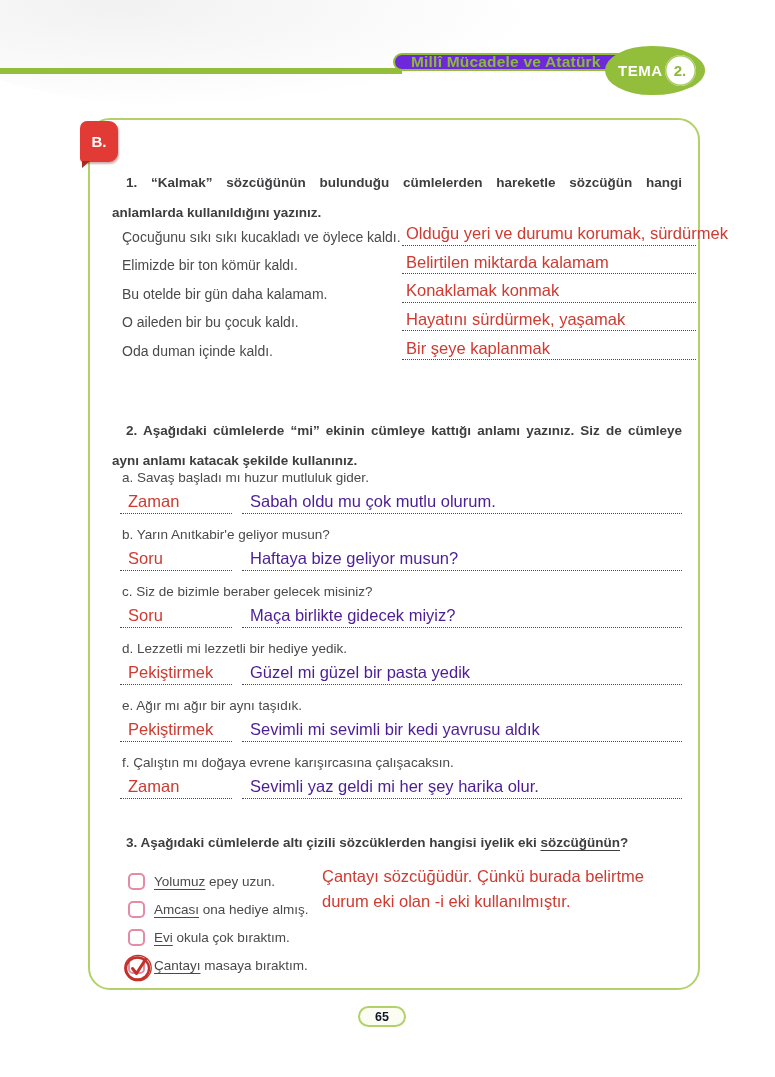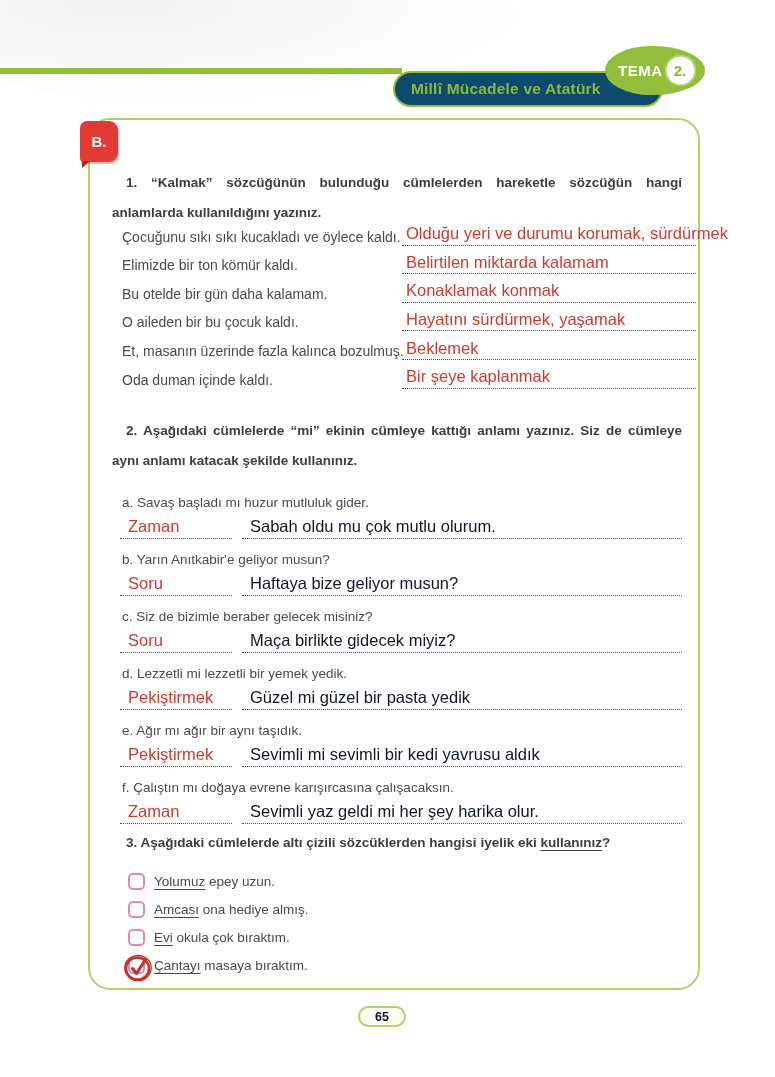--- a/index.html
+++ b/index.html
@@ -6,22 +6,22 @@
   html,body { width:775px; height:1077px; background:#ffffff; font-family:"Liberation Sans", sans-serif; }
   .page { position:relative; width:775px; height:1077px; background:#fff; overflow:hidden; }
 
   
   .corner-shade { position:absolute; left:-60px; top:-40px; width:600px; height:150px;
     background:radial-gradient(ellipse at 30% 30%, rgba(180,180,180,.18), rgba(255,255,255,0) 70%);
     border-radius:50%; }
 
   
   .top-rule { position:absolute; left:0; top:68px; width:402px; height:6px; background:#93be3c; }
-  .header-pill { position:absolute; left:393px; top:53px; width:270px; height:36px;
-    background:#0c4a6e; border:2.5px solid #93be3c; border-radius:19px; display:flex; align-items:center;margin-top:18px; }
+  .header-pill { position:absolute; left:393px; top:53px; width:270px; height:18px;
+    background:#6d28d9; border:2.5px solid #93be3c; border-radius:19px; display:flex; align-items:center; }
   .header-title { color:#8cb93a; font-weight:bold; font-size:15.5px; padding-left:16px; letter-spacing:.2px; white-space:nowrap; }
   .tema-blob { position:absolute; left:605px; top:46px; width:100px; height:49px; background:#93be3c;
     border-radius:46% 52% 52% 46% / 50% 50% 50% 50%; display:flex; align-items:center; justify-content:flex-start; }
   .tema-text { color:#fff; font-weight:bold; font-size:15px; margin-left:13px; letter-spacing:.5px; }
   .tema-circle { width:31px; height:31px; background:#fff; border-radius:50%; margin-left:2px;
     display:flex; align-items:center; justify-content:center; color:#8cb93a; font-weight:bold; font-size:15px;
     box-shadow: inset 0 0 0 1.5px #a9cc62; }
 
   
   .main-box { position:absolute; left:88px; top:118px; width:612px; height:872px;
@@ -37,27 +37,27 @@
     text-align:justify; line-height:2.2; text-indent:14px; }
 
   
   .q1-rows { position:absolute; left:30px; top:103px; width:576px; }
   .q1-row { position:relative; height:28.6px; }
   .q1-sent { position:absolute; left:2px; bottom:7px; font-size:14px; color:#4a4a4c; white-space:nowrap; }
   .q1-ans { position:absolute; left:282px; right:0; bottom:6px; border-bottom:1.6px dotted #4a4a4c;
     color:#cf3a31; font-size:16.5px; line-height:1.05; padding:0 0 2px 4px; white-space:nowrap; overflow:visible; }
 
   
-  .q2-items { position:absolute; left:30px; top:372px; width:562px; }
+  .q2-items { position:absolute; left:30px; top:347px; width:562px; }
   .q2-item { position:relative; height:57px; }
   .q2-sent { position:absolute; top:3px; left:2px; font-size:13.5px; color:#4a4a4c; white-space:nowrap; }
   .q2-label { position:absolute; top:26px; left:0; width:112px; border-bottom:1.6px dotted #4a4a4c;
     color:#cf3a31; font-size:16.5px; padding:0 0 3px 8px; line-height:1.05; }
   .q2-ans { position:absolute; top:26px; left:122px; right:0; border-bottom:1.6px dotted #4a4a4c;
-    color:#0f172a; font-size:16.5px; padding:0 0 3px 8px; line-height:1.05; white-space:nowrap; }
+    color:#4c1d95; font-size:16.5px; padding:0 0 3px 8px; line-height:1.05; white-space:nowrap; }
 
   
   .uline { text-decoration:underline; text-underline-offset:3px; }
   .q3-options { position:absolute; left:38px; top:747px; }
   .q3-option { display:flex; align-items:center; height:28px;text-align:center; }
   .checkbox { position:relative; width:17px; height:17px; border:2px solid #e58ba6; border-radius:5px;
     margin-right:9px; background:#fff; flex:none; }
   .checkmark-svg { position:absolute; left:-7px; top:-6px; width:31px; height:30px; }
   .opt-text { font-size:13.5px; color:#4a4a4c; white-space:nowrap; }
   .q3-note { position:absolute; left:232px; top:744px; width:345px; color:#cf3a31; font-size:16.5px; line-height:1.5; }
@@ -97,24 +97,20 @@
       </div>
       <div class="q1-row">
         <span class="q1-sent">Bu otelde bir gün daha kalamam.</span>
         <span class="q1-ans">Konaklamak konmak</span>
       </div>
       <div class="q1-row">
         <span class="q1-sent">O aileden bir bu çocuk kaldı.</span>
         <span class="q1-ans">Hayatını sürdürmek, yaşamak</span>
       </div>
       <div class="q1-row">
-        <span class="q1-sent">Et, masanın üzerinde fazla kalınca bozulmuş.</span>
-        <span class="q1-ans">Beklemek</span>
-      </div>
-      <div class="q1-row">
         <span class="q1-sent">Oda duman içinde kaldı.</span>
         <span class="q1-ans">Bir şeye kaplanmak</span>
       </div>
     </div>
 
     <p class="prompt" style="top:296px;">2. Aşağıdaki cümlelerde “mi” ekinin cümleye kattığı anlamı yazınız. Siz de cümleye aynı anlamı katacak şekilde kullanınız.</p>
     <div class="q2-items">
       <div class="q2-item">
         <span class="q2-sent">a. Savaş başladı mı huzur mutluluk gider.</span>
         <span class="q2-label">Zaman</span>
@@ -124,37 +120,37 @@
         <span class="q2-sent">b. Yarın Anıtkabir'e geliyor musun?</span>
         <span class="q2-label">Soru</span>
         <span class="q2-ans">Haftaya bize geliyor musun?</span>
       </div>
       <div class="q2-item">
         <span class="q2-sent">c. Siz de bizimle beraber gelecek misiniz?</span>
         <span class="q2-label">Soru</span>
         <span class="q2-ans">Maça birlikte gidecek miyiz?</span>
       </div>
       <div class="q2-item">
-        <span class="q2-sent">d. Lezzetli mi lezzetli bir yemek yedik.</span>
+        <span class="q2-sent">d. Lezzetli mi lezzetli bir hediye yedik.</span>
         <span class="q2-label">Pekiştirmek</span>
         <span class="q2-ans">Güzel mi güzel bir pasta yedik</span>
       </div>
       <div class="q2-item">
         <span class="q2-sent">e. Ağır mı ağır bir aynı taşıdık.</span>
         <span class="q2-label">Pekiştirmek</span>
         <span class="q2-ans">Sevimli mi sevimli bir kedi yavrusu aldık</span>
       </div>
       <div class="q2-item">
         <span class="q2-sent">f. Çalıştın mı doğaya evrene karışırcasına çalışacaksın.</span>
         <span class="q2-label">Zaman</span>
         <span class="q2-ans">Sevimli yaz geldi mi her şey harika olur.</span>
       </div>
     </div>
 
-    <p class="prompt" style="top:714px; line-height:1.4; text-indent:14px;"><span>3. Aşağıdaki cümlelerde altı çizili sözcüklerden hangisi iyelik eki </span><span class="uline">kullanınız</span><span>?</span></p>
+    <p class="prompt" style="top:714px; line-height:1.4; text-indent:14px;"><span>3. Aşağıdaki cümlelerde altı çizili sözcüklerden hangisi iyelik eki </span><span class="uline">sözcüğünün</span><span>?</span></p>
 
     <div class="q3-options">
       <div class="q3-option">
         <span class="checkbox"></span>
         <span class="opt-text"><span class="uline">Yolumuz</span><span> epey uzun.</span></span>
       </div>
       <div class="q3-option">
         <span class="checkbox"></span>
         <span class="opt-text"><span class="uline">Amcası</span><span> ona hediye almış.</span></span>
       </div>
@@ -167,16 +163,17 @@
           <svg class="checkmark-svg" viewBox="0 0 31 30">
             <ellipse cx="14.5" cy="15.5" rx="11.5" ry="11" fill="none" stroke="#c23029" stroke-width="2.4"></ellipse>
             <ellipse cx="15" cy="15" rx="13.2" ry="12.6" fill="none" stroke="#c23029" stroke-width="1.3"></ellipse>
             <path d="M9.5 15.5 L13.5 20.5 L22.5 6.5" fill="none" stroke="#c23029" stroke-width="3" stroke-linecap="round" stroke-linejoin="round"></path>
           </svg>
         </span>
         <span class="opt-text"><span class="uline">Çantayı</span><span> masaya bıraktım.</span></span>
       </div>
     </div>
 
+    <div class="q3-note">Çantayı sözcüğüdür. Çünkü burada belirtme durum eki olan -i eki kullanılmıştır.</div>
   </div>
 
   <div class="page-pill">65</div>
 </div>
 
 </body></html>

